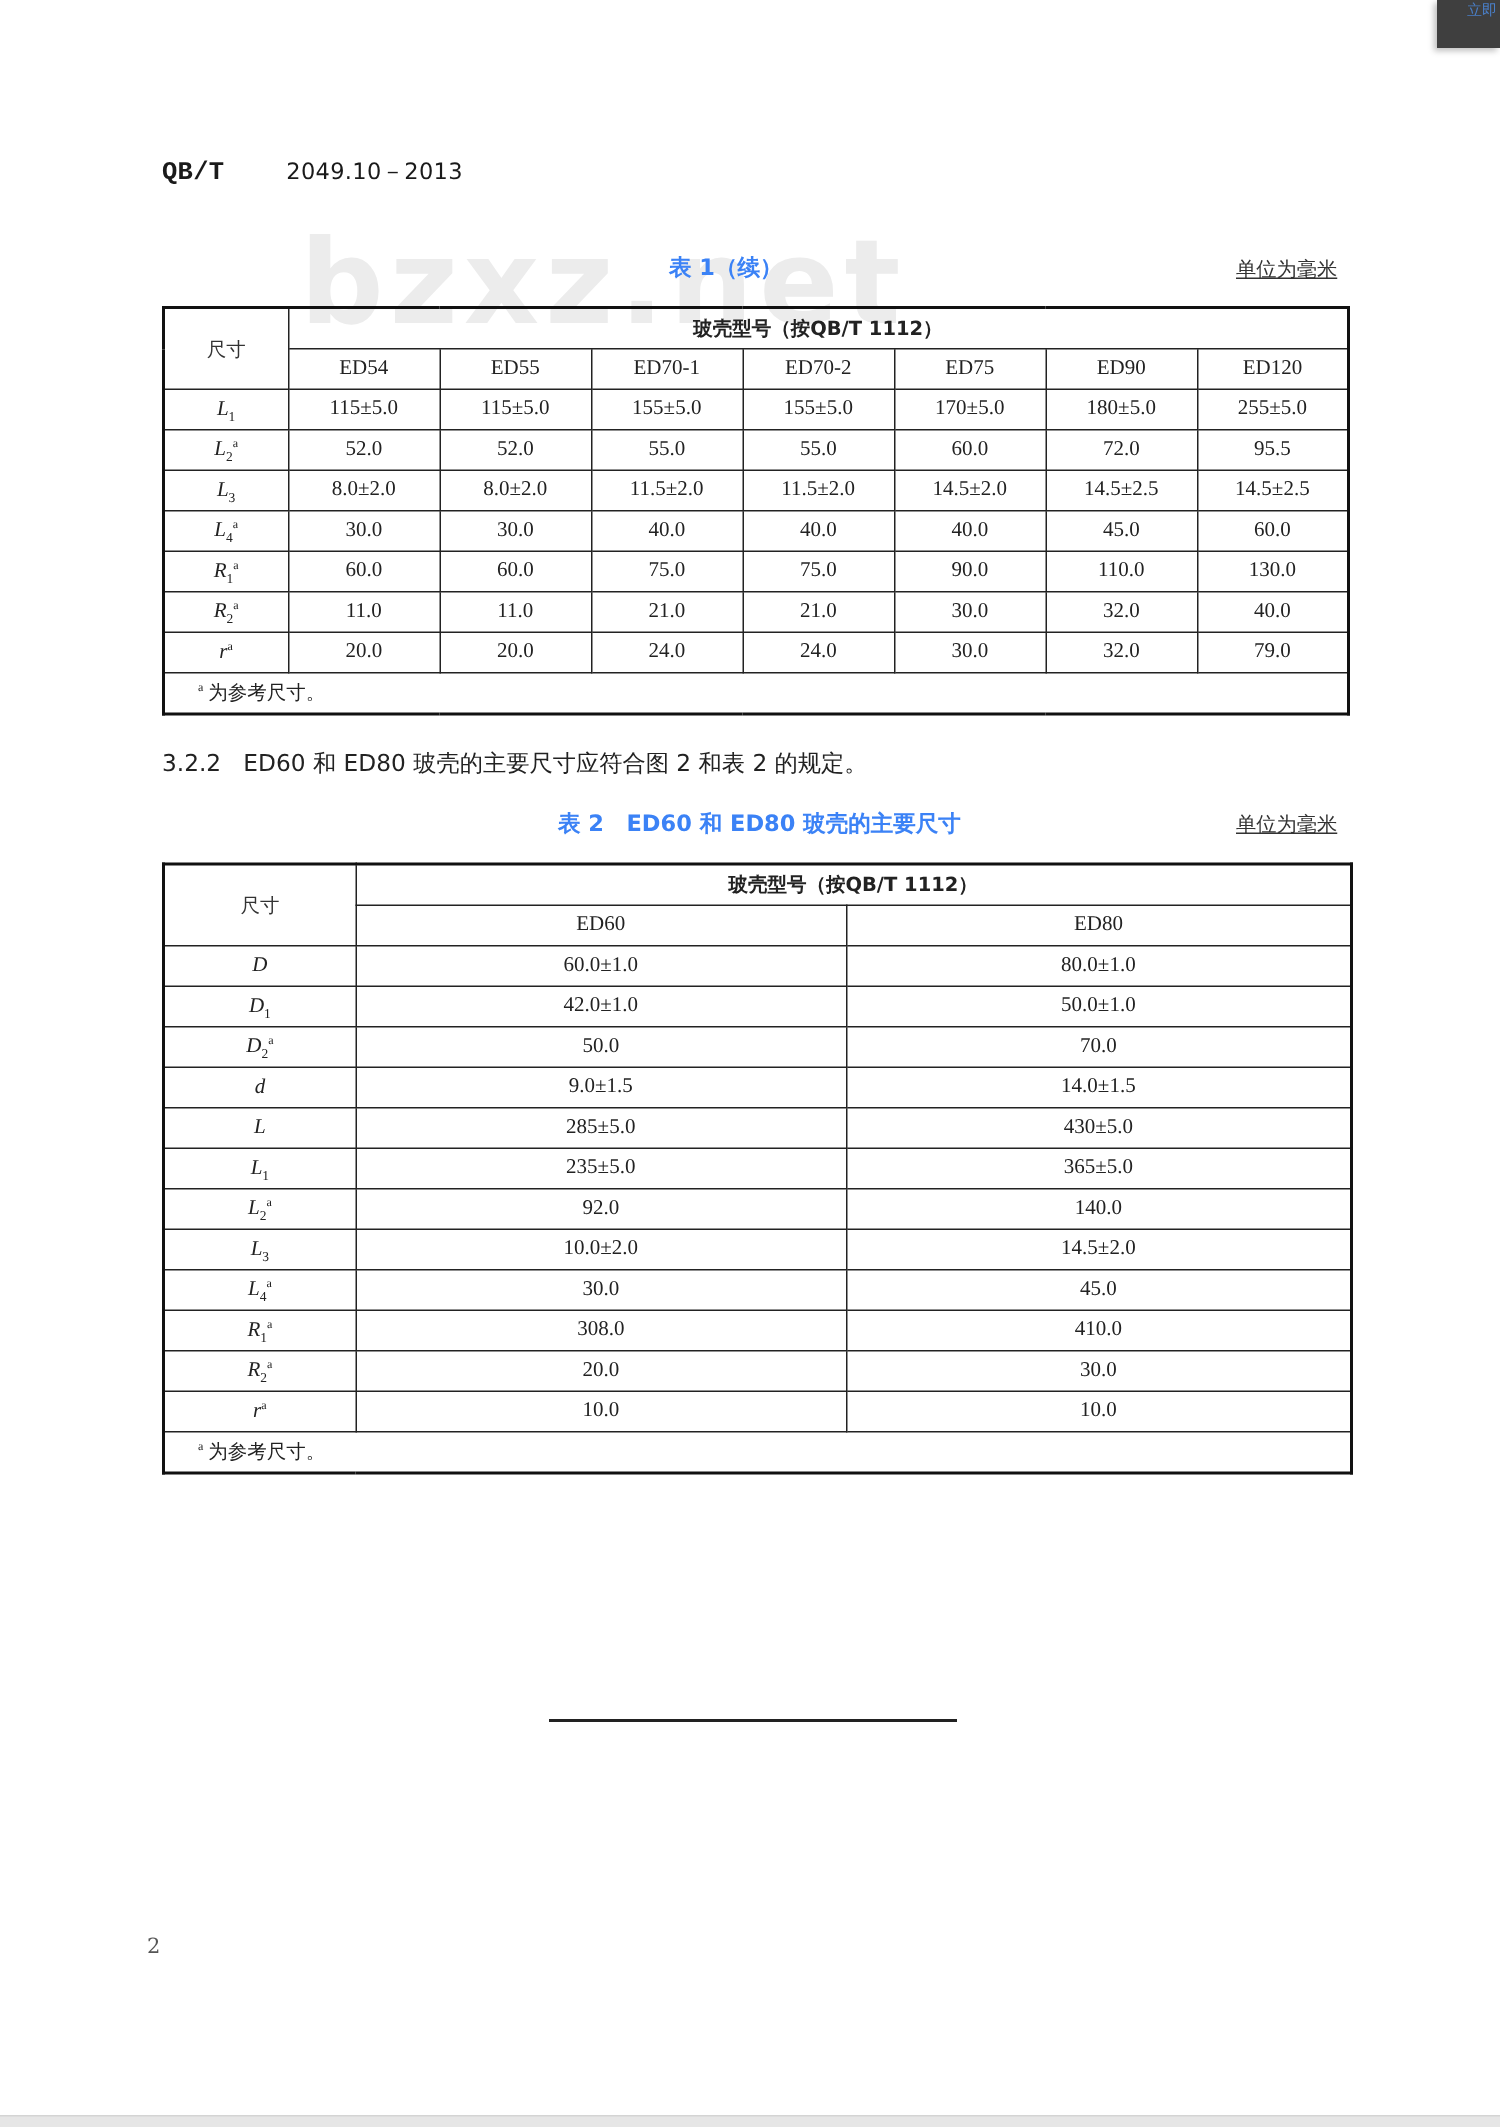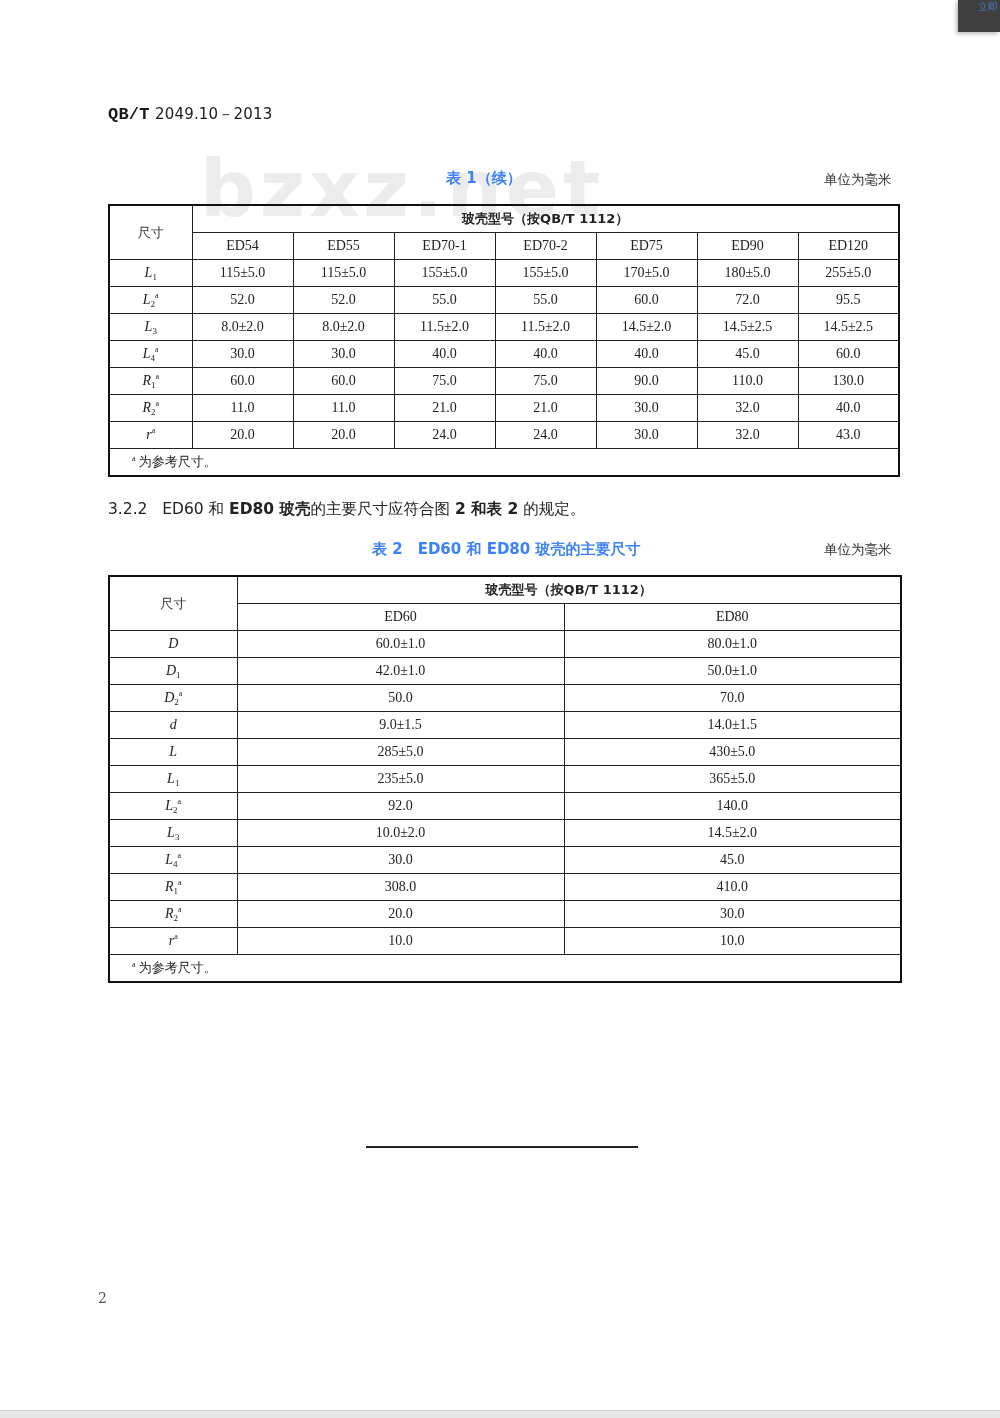--- a/index.html
+++ b/index.html
@@ -12,29 +12,29 @@
     .page { position: absolute; left: 0; top: 0; width: 1000px; height: 1187px; background: #fff; }
     .bottom-strip { position: absolute; left: 0; top: 1410px; width: 1000px; height: 8px; background: #e6e6e6; border-top: 1px solid #d4d4d4; }
     .corner-widget {
       position: absolute; right: 0; top: 0; width: 42px; height: 32px;
       background: #3f3f3f; box-shadow: -2px 2px 4px rgba(0,0,0,.25);
     }
     .corner-widget span { position: absolute; right: 2px; top: 0; font-size: 10px; color: #4a7fc8; font-family: "DejaVu Sans", sans-serif; }
 
     .std-code { position: absolute; left: 108px; top: 104px; font-size: 16px; letter-spacing: 0.2px; }
     .std-code b { font-family: Liberation Mono, monospace; font-weight: bold; font-size: 17px; text-align: center; }
-    .std-code span.num { font-family: "DejaVu Sans", sans-serif; font-size: 15px; }
+    .std-code span.num { font-family: "DejaVu Sans", sans-serif; font-size: 15px; margin-left: 36px; }
 
     .watermark {
       position: absolute; left: 200px; top: 130px; font-family: "DejaVu Sans", sans-serif;
       font-weight: bold; font-size: 78px; color: #ececec; letter-spacing: 4px; line-height: 1; margin-top: 20px;
     }
 
     .caption { position: absolute; font-family: "DejaVu Sans", sans-serif; font-weight: bold; font-size: 15px; color: #3b82f6; }
-    .unit { position: absolute; font-size: 13.5px; color: #333; font-family: "DejaVu Sans", sans-serif; }
+    .unit { position: absolute; font-size: 13.5px; color: #333; font-family: "DejaVu Sans", sans-serif; text-decoration: underline; }
 
     table.spec {
       position: absolute; border-collapse: collapse; table-layout: fixed;
       font-family: "Liberation Serif", serif; font-size: 14px; color: #222;
       border: 2px solid #111;
     }
     table.spec td, table.spec th {
       border: 1.3px solid #222; text-align: center; padding: 0; height: 26px; font-weight: normal;
     }
     table.spec th.group { font-family: "DejaVu Sans", sans-serif; font-weight: bold; font-size: 13px; }
@@ -43,21 +43,21 @@
     table.spec td.sym sub { font-size: 9px; font-style: normal; }
     table.spec td.sym sup { font-size: 8px; font-style: normal; }
     table.spec td.note { text-align: left; padding-left: 22px; font-family: Liberation Serif, serif; font-size: 13px; }
     table.spec td.note sup { font-size: 8px; }
     .bold { font-weight: bold; }
 
     #t1 { left: 108px; top: 204px; width: 792px; }
     #t2 { left: 108px; top: 575px; width: 792px; }
 
     .para { position: absolute; left: 108px; top: 499px; font-size: 15.5px; font-family: "DejaVu Sans", sans-serif; color: #222; }
-    .para .b { font-weight: bold; }
+    .para .b { font-weight: normal; }
 
     .end-line { position: absolute; left: 366px; top: 1146px; width: 272px; height: 2px; background: #222; }
     .page-num { position: absolute; left: 98px; top: 1290px; font-size: 14px; color: #555; }
   </style>
 </head>
 <body>
 
 <div class="page">
 
   <div class="corner-widget">
@@ -156,21 +156,21 @@
           <td>40.0</td>
         </tr>
         <tr>
           <td class="sym"><span>r</span><sub></sub><sup>a</sup></td>
           <td>20.0</td>
           <td>20.0</td>
           <td>24.0</td>
           <td class="bold">24.0</td>
           <td>30.0</td>
           <td class="bold">32.0</td>
-          <td>43.0</td>
+          <td>79.0</td>
         </tr>
         <tr>
           <td class="note" colspan="8"><sup>a</sup> <span>为参考尺寸。</span></td>
         </tr>
       </tbody>
   </table>
 
   <div class="para">
     <span>3.2.2</span>&nbsp;&nbsp;
     <span>ED60 和 </span><span class="b">ED80 玻壳</span><span>的主要尺寸应符合图 </span><span class="b">2 和表 2</span><span> 的规定。</span>

